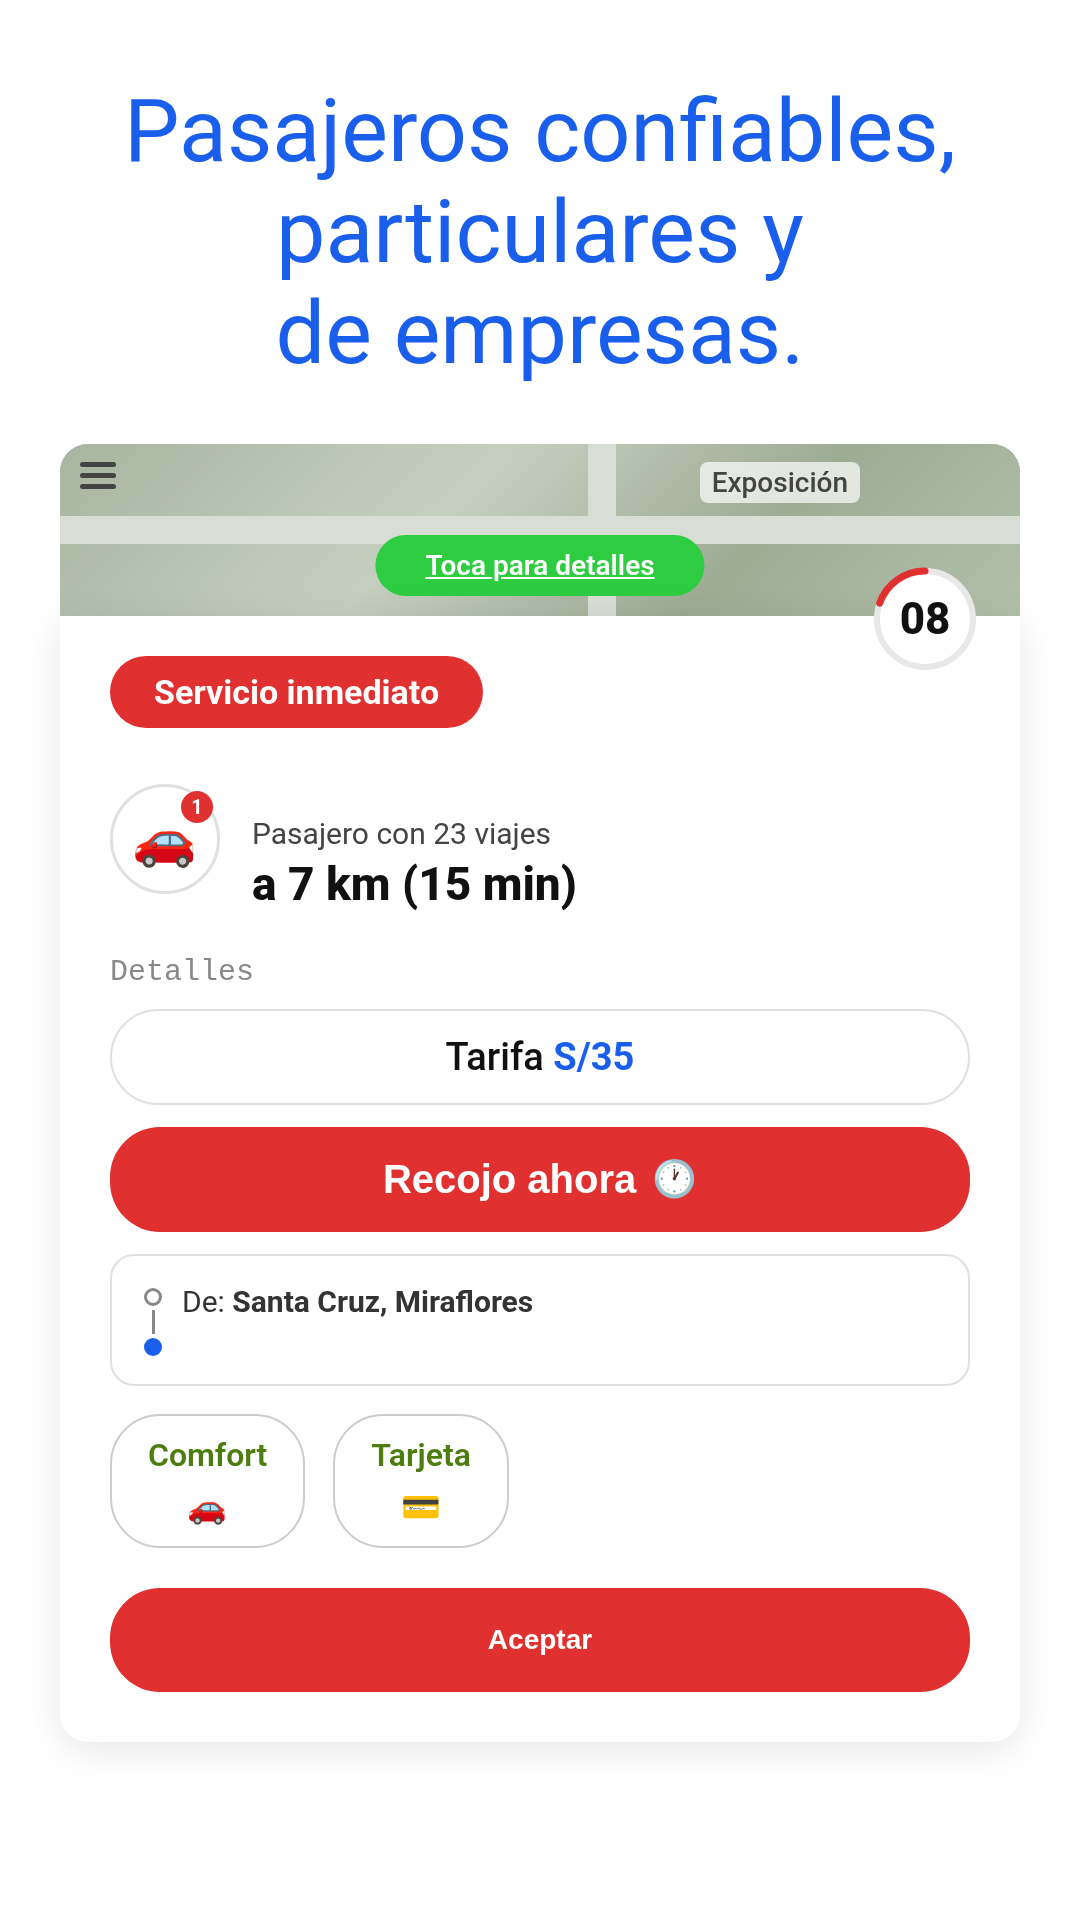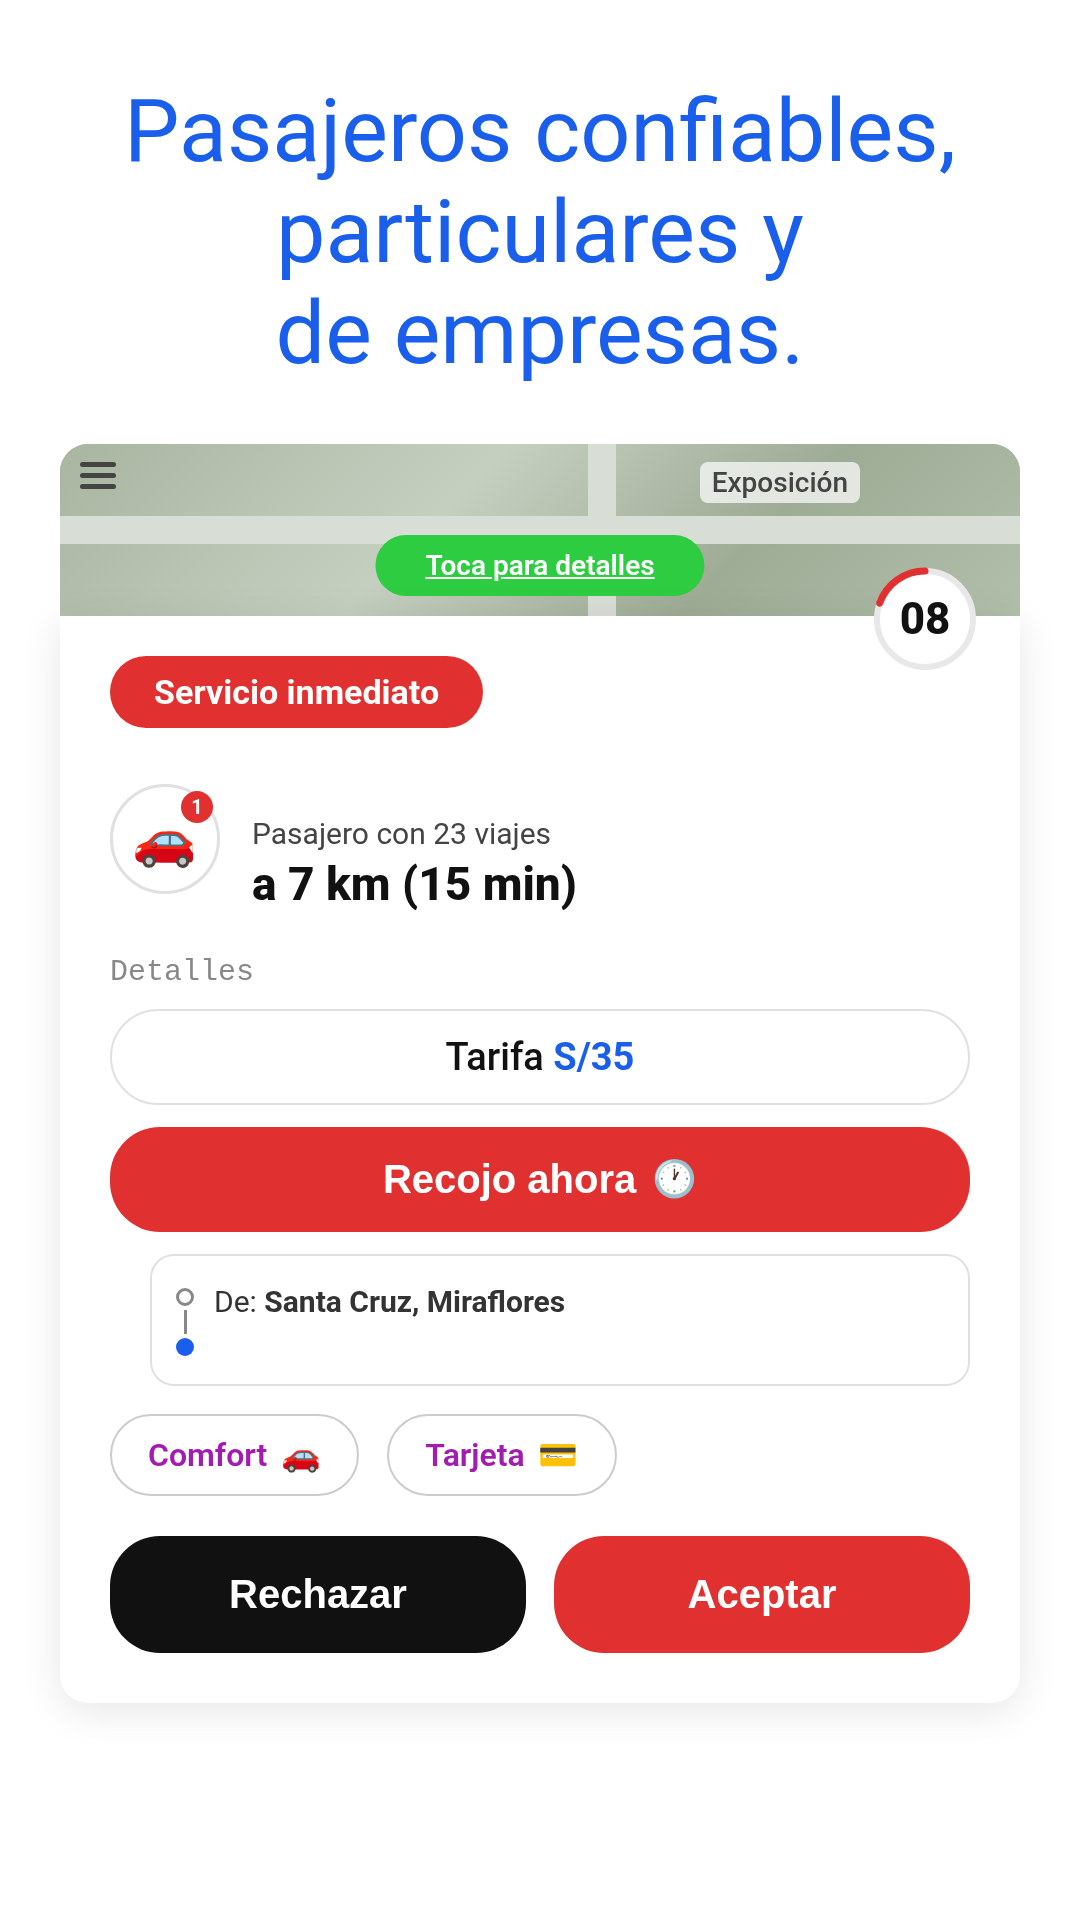--- a/index.html
+++ b/index.html
@@ -257,26 +257,25 @@
     }
 
     .clock-icon {
       font-size: 36px;
     }
 
     
     .route-box {
       border: 2px solid #e0e0e0;
       border-radius: 24px;
-      padding: 28px 24px;
+      padding: 28px 32px;
       margin-bottom: 28px;
       display: flex;
       align-items: stretch;
       gap: 20px;
-      margin-left: 40px;
     }
 
     .route-icons {
       display: flex;
       flex-direction: column;
       align-items: center;
       gap: 0;
       padding-top: 4px;
     }
 
@@ -328,25 +327,26 @@
       gap: 28px;
       margin-bottom: 40px;
     }
 
     .tag-pill {
       border: 2px solid #ccc;
       border-radius: 50px;
       padding: 20px 36px;
       font-size: 32px;
       font-weight: 600;
-      color: #a21caf;
+      color: #4d7c0f;
       display: flex;
       align-items: center;
       gap: 14px;
       cursor: pointer;
+      flex-direction: column;
     }
 
     
     .actions-row {
       display: flex;
       gap: 28px;
     }
 
     .btn-reject {
       flex: 1;
@@ -360,21 +360,21 @@
       cursor: pointer;
     }
 
     .btn-accept {
       flex: 1;
       background: #e03030;
       color: #fff;
       border: none;
       border-radius: 50px;
       padding: 36px;
-      font-size: 40px;
+      font-size: 28px;
       font-weight: 700;
       cursor: pointer;
     }
   </style>
 </head>
 <body>
 
 <div class="page-wrapper">
 
   <div class="hero-title">
@@ -459,19 +459,18 @@
         <span>🚗</span>
       </div>
       <div class="tag-pill">
         <span>Tarjeta</span>
         <span>💳</span>
       </div>
     </div>
 
     
     <div class="actions-row">
-      <button class="btn-reject">Rechazar</button>
       <button class="btn-accept">Aceptar</button>
     </div>
 
   </div>
 
 </div>
 
 </body></html>

